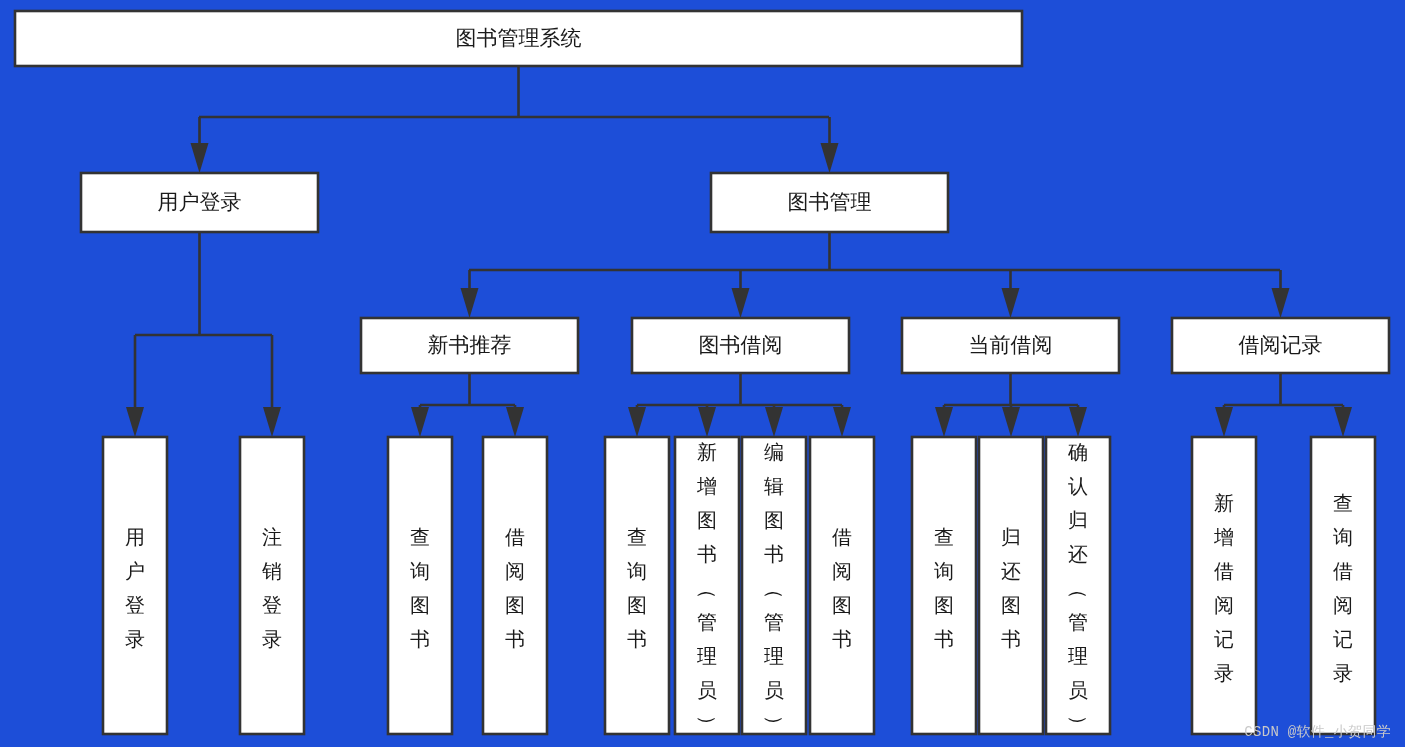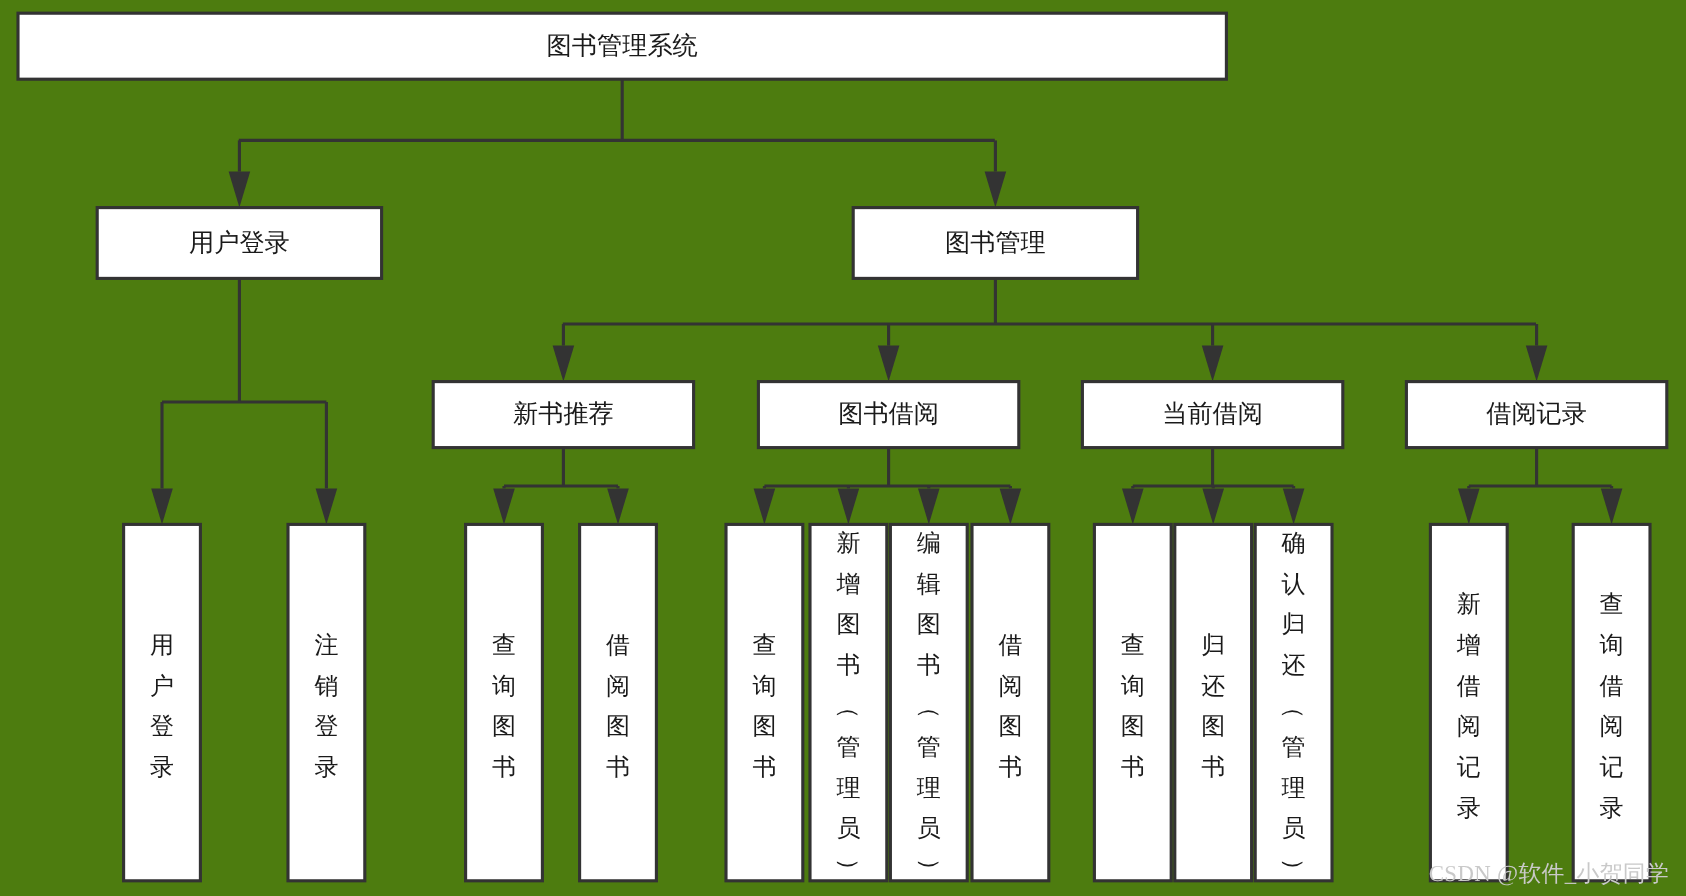--- a/index.html
+++ b/index.html
@@ -11,21 +11,21 @@
   body {
     width: 1405px;
     height: 747px;
     overflow: hidden;
     font-family: "Liberation Sans", "DejaVu Sans", sans-serif;
   }
   #diagram-root {
     position: relative;
     width: 1405px;
     height: 747px;
-    background: #4d7c0f;
+    background: #1d4ed8;
   }
   svg#tree-svg {
     position: absolute;
     left: 0;
     top: 0;
     width: 1405px;
     height: 747px;
     display: block;
   }
   .node-box {
@@ -53,22 +53,22 @@
   .node-label-v {
     font-family: "Liberation Sans", "DejaVu Sans", sans-serif;
     font-size: 20px;
     fill: #1a1a1a;
     text-anchor: middle;
   }
   .watermark-text {
     position: absolute;
     right: 14px;
     bottom: 6px;
-    font-family: Liberation Serif, serif;
-    font-size: 19px;
+    font-family: Liberation Mono, monospace;
+    font-size: 14px;
     color: #c9c9c9;
     white-space: nowrap;
     letter-spacing: 0.3px;
     user-select: none;
   }
 </style>
 </head>
 <body>
 
 <div id="diagram-root">

